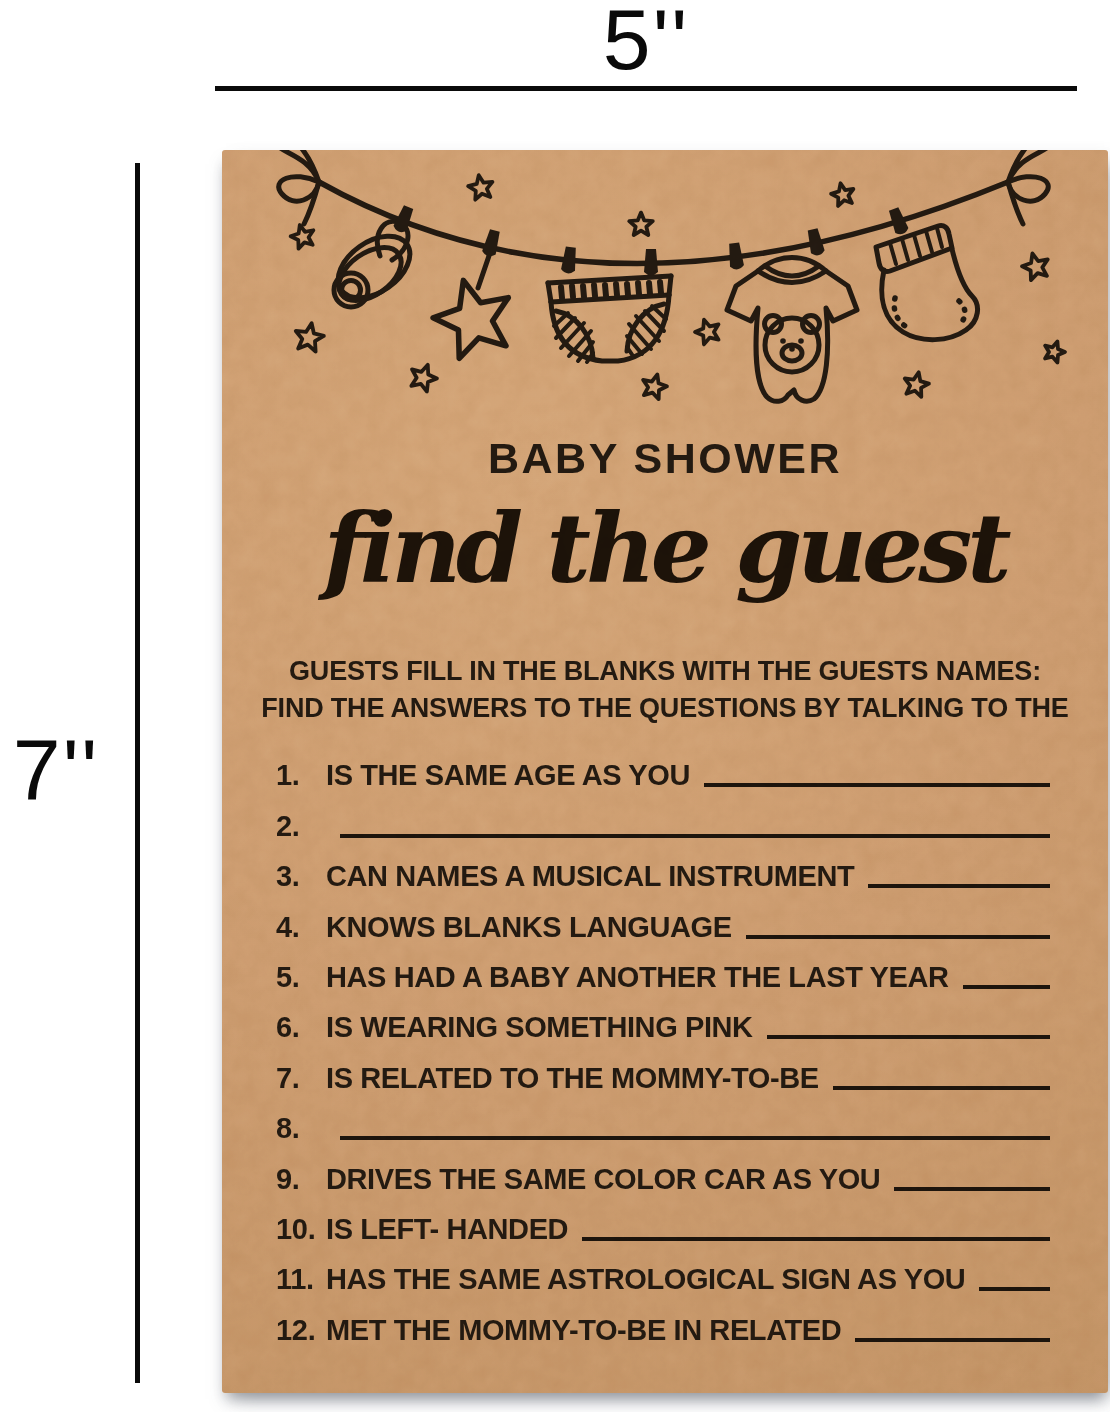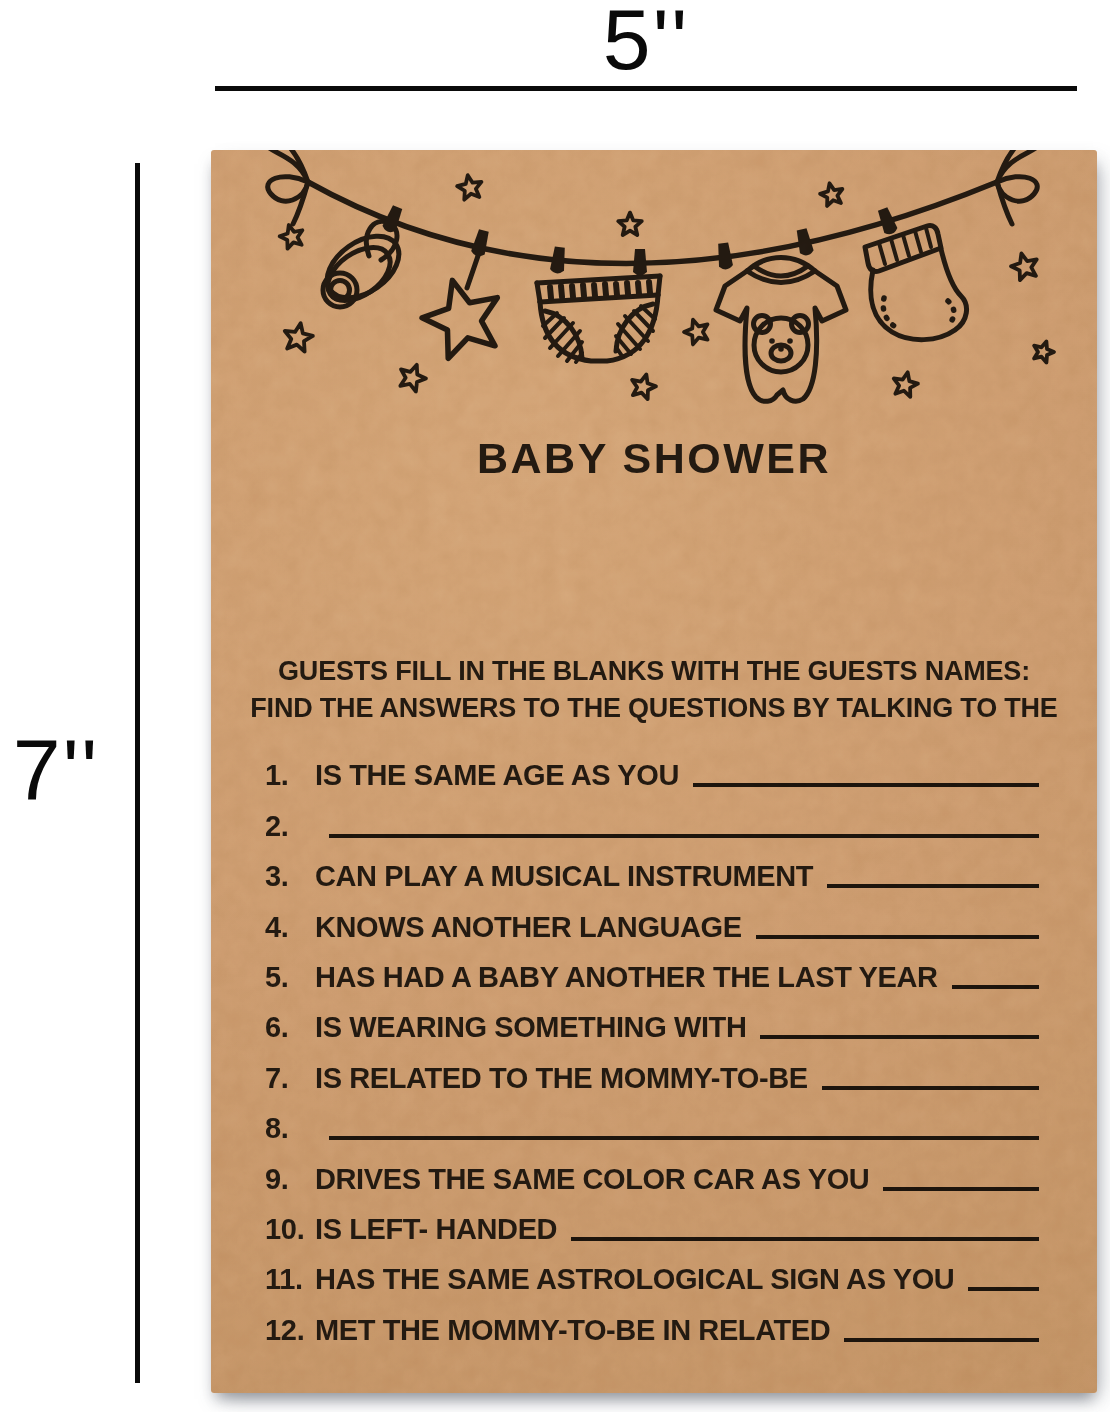--- a/index.html
+++ b/index.html
@@ -19,21 +19,21 @@
     font-size:86px;font-weight:400;color:var(--dim);letter-spacing:2px;
   }
   .dim-width-line{position:absolute;left:215px;top:86px;width:862px;height:5px;background:var(--dim);}
   .dim-height-label{
     position:absolute;left:0px;top:720px;width:112px;text-align:center;
     font-size:86px;font-weight:400;color:var(--dim);letter-spacing:2px;
   }
   .dim-height-line{position:absolute;left:135px;top:163px;width:5px;height:1220px;background:var(--dim);}
   
   .card{
-    position:absolute;left:211px;top:150px;width:886px;height:1243px;
+    position:absolute;left:222px;top:150px;width:886px;height:1243px;
     background:radial-gradient(120% 90% at 35% 25%, #d9ac7f 0%, var(--paper) 52%, #c89a6c 100%);
     border-radius:3px;
     box-shadow:0 10px 14px -4px rgba(90,95,105,0.55), 9px 9px 20px -6px rgba(100,105,115,0.38);
   }
   .illustration{position:absolute;left:0;top:0;width:886px;height:300px;color:var(--ink);z-index:1;}
   .texture{position:absolute;left:0;top:0;z-index:4;pointer-events:none;mix-blend-mode:multiply;opacity:.34;border-radius:3px;}
   .eyebrow{
     position:absolute;left:0;top:284px;width:100%;text-align:center;z-index:2;
     font-size:43px;font-weight:bold;letter-spacing:2.5px;color:var(--ink);
   }
@@ -195,54 +195,55 @@
         <use href="#star5" transform="translate(432,237) rotate(15) scale(0.65)" stroke-width="5.8"></use>
         <use href="#star5" transform="translate(621,45) rotate(-12) scale(0.6)" stroke-width="6.3"></use>
         <use href="#star5" transform="translate(694,235) rotate(12) scale(0.65)" stroke-width="5.8"></use>
         <use href="#star5" transform="translate(814,117) rotate(-15) scale(0.7)" stroke-width="5.4"></use>
         <use href="#star5" transform="translate(832,202) rotate(18) scale(0.55)" stroke-width="6.9"></use>
       </g>
     </g>
   </svg>
 
   <div class="eyebrow">BABY SHOWER</div>
+  <div class="script-title">find the guest</div>
 
   <div class="instructions">
     <div>GUESTS FILL IN THE BLANKS WITH THE GUESTS NAMES:</div>
     <div>FIND THE ANSWERS TO THE QUESTIONS BY TALKING TO THE</div>
   </div>
 
   <div class="q-list">
     <div class="q-row">
         <span class="q-num">1.</span>
         <span class="q-text">IS THE SAME AGE AS YOU</span>
         <span class="q-line"></span>
       </div>
     <div class="q-row">
         <span class="q-num">2.</span>
         <span class="q-line"></span>
       </div>
     <div class="q-row">
         <span class="q-num">3.</span>
-        <span class="q-text">CAN PLAY A MUSICAL INSTRUMENT</span>
+        <span class="q-text">CAN NAMES A MUSICAL INSTRUMENT</span>
         <span class="q-line"></span>
       </div>
     <div class="q-row">
         <span class="q-num">4.</span>
-        <span class="q-text">KNOWS ANOTHER LANGUAGE</span>
+        <span class="q-text">KNOWS BLANKS LANGUAGE</span>
         <span class="q-line"></span>
       </div>
     <div class="q-row">
         <span class="q-num">5.</span>
         <span class="q-text">HAS HAD A BABY ANOTHER THE LAST YEAR</span>
         <span class="q-line"></span>
       </div>
     <div class="q-row">
         <span class="q-num">6.</span>
-        <span class="q-text">IS WEARING SOMETHING WITH</span>
+        <span class="q-text">IS WEARING SOMETHING PINK</span>
         <span class="q-line"></span>
       </div>
     <div class="q-row">
         <span class="q-num">7.</span>
         <span class="q-text">IS RELATED TO THE MOMMY-TO-BE</span>
         <span class="q-line"></span>
       </div>
     <div class="q-row">
         <span class="q-num">8.</span>
         <span class="q-line"></span>

